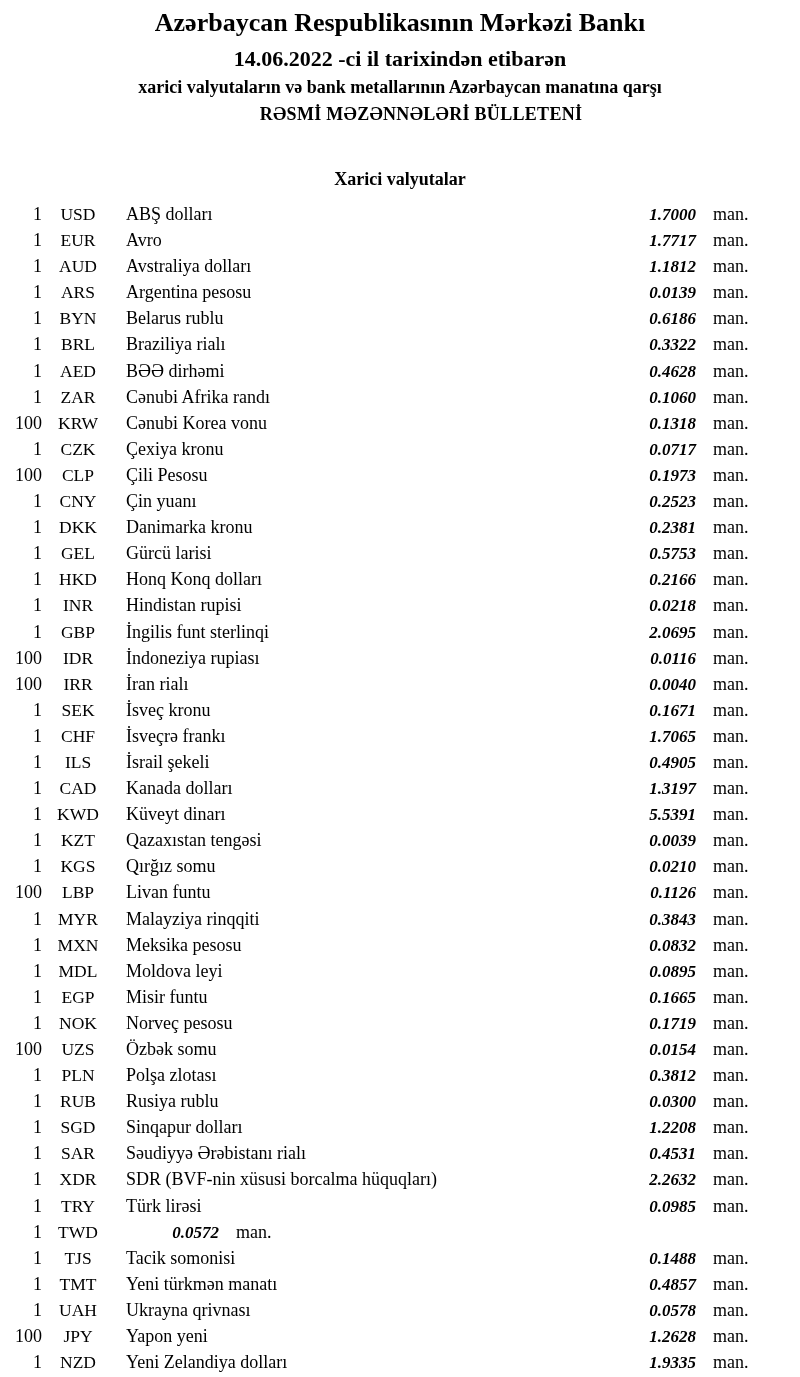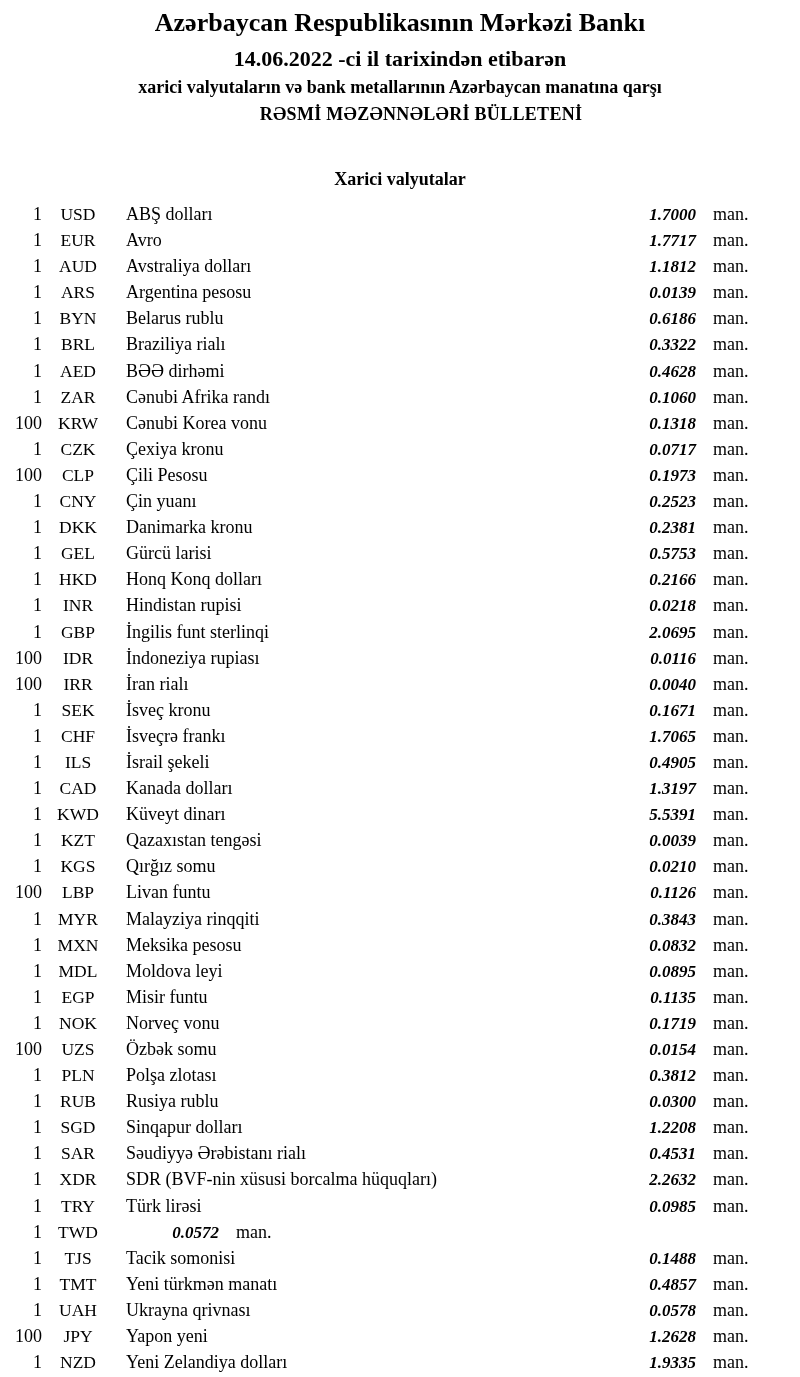--- a/index.html
+++ b/index.html
@@ -319,27 +319,27 @@
         <span class="cell-qty">1</span>
         <span class="cell-code">MDL</span>
         <span class="cell-name">Moldova leyi</span>
         <span class="cell-rate">0.0895</span>
         <span class="cell-unit">man.</span>
       </div>
       <div class="rate-row">
         <span class="cell-qty">1</span>
         <span class="cell-code">EGP</span>
         <span class="cell-name">Misir funtu</span>
-        <span class="cell-rate">0.1135</span>
+        <span class="cell-rate">0.1665</span>
         <span class="cell-unit">man.</span>
       </div>
       <div class="rate-row">
         <span class="cell-qty">1</span>
         <span class="cell-code">NOK</span>
-        <span class="cell-name">Norveç vonu</span>
+        <span class="cell-name">Norveç pesosu</span>
         <span class="cell-rate">0.1719</span>
         <span class="cell-unit">man.</span>
       </div>
       <div class="rate-row">
         <span class="cell-qty">100</span>
         <span class="cell-code">UZS</span>
         <span class="cell-name">Özbək somu</span>
         <span class="cell-rate">0.0154</span>
         <span class="cell-unit">man.</span>
       </div>

